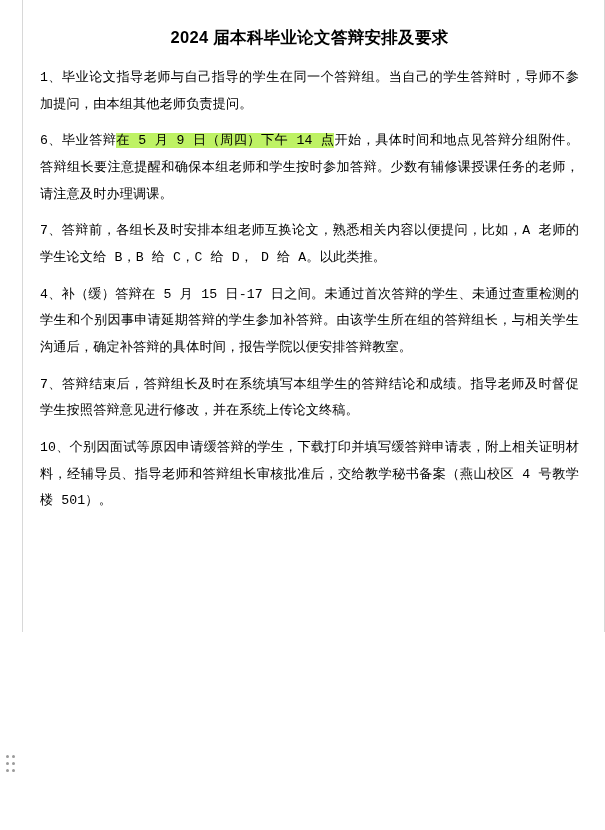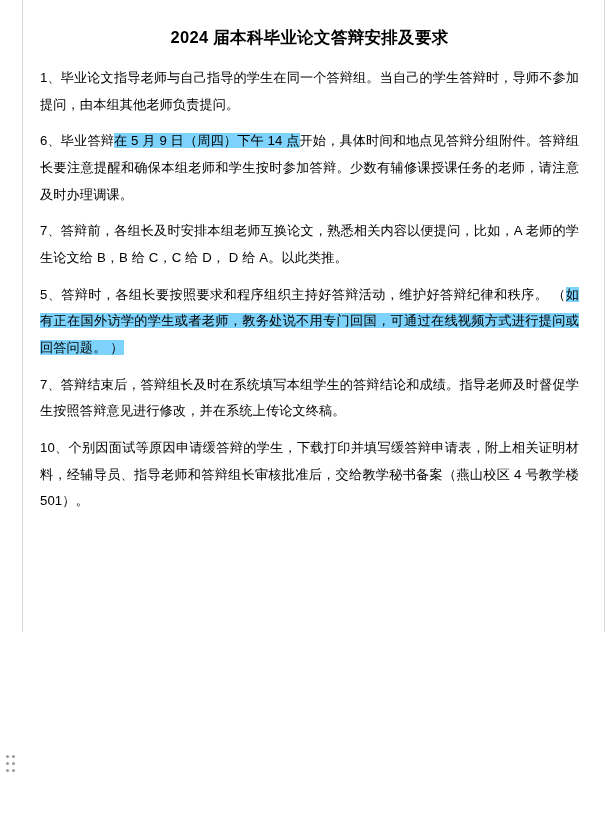--- a/index.html
+++ b/index.html
@@ -50,23 +50,24 @@
     margin: 12px 0 16px 0;
     line-height: 1.4;
   }
   .para {
     font-size: 13.2px;
     line-height: 2.02;
     text-align: justify;
     margin: 0 0 10px 0;
     letter-spacing: 0.1px;
     word-break: break-all;
+    font-family: Liberation Mono, monospace;
   }
   .hl {
-    background: #7dd3fc;
+    background: #bef264;
   }
   .para.bold-hl {
     font-weight: bold;
   }
   
   .drag-handle {
     position: absolute;
     left: 6px;
     top: 755px;
     width: 12px;
@@ -88,21 +89,21 @@
 <body>
 
 <div class="page">
 
   <div class="doc-title">2024 届本科毕业论文答辩安排及要求</div>
 
   <div id="body-content">
       <div class="para"><span>1、毕业论文指导老师与自己指导的学生在同一个答辩组。当自己的学生答辩时，导师不参加提问，由本组其他老师负责提问。</span></div>
       <div class="para"><span>6、毕业答辩</span><span class="hl">在 5 月 9 日（周四）下午 14 点</span><span>开始，具体时间和地点见答辩分组附件。答辩组长要注意提醒和确保本组老师和学生按时参加答辩。少数有辅修课授课任务的老师，请注意及时办理调课。</span></div>
       <div class="para"><span>7、答辩前，各组长及时安排本组老师互换论文，熟悉相关内容以便提问，比如，A 老师的学生论文给 B，B 给 C，C 给 D， D 给 A。以此类推。</span></div>
-      <div class="para"><span>5、答辩时，各组长要按照要求和程序组织主持好答辩活动，维护好答辩纪律和秩序。 （</span><span class="hl">如有正在国外访学的学生或者老师，教务处说不用专门回国，可通过在线视频方式进行提问或回答问题。 ）</span></div>
+      <div class="para"><span>4、补（缓）答辩在 5 月 15 日-17 日之间。未通过首次答辩的学生、未通过查重检测的学生和个别因事申请延期答辩的学生参加补答辩。由该学生所在组的答辩组长，与相关学生沟通后，确定补答辩的具体时间，报告学院以便安排答辩教室。</span></div>
       <div class="para"><span>7、答辩结束后，答辩组长及时在系统填写本组学生的答辩结论和成绩。指导老师及时督促学生按照答辩意见进行修改，并在系统上传论文终稿。</span></div>
       <div class="para"><span>10、个别因面试等原因申请缓答辩的学生，下载打印并填写缓答辩申请表，附上相关证明材料，经辅导员、指导老师和答辩组长审核批准后，交给教学秘书备案（燕山校区 4 号教学楼 501）。</span></div>
     </div>
 
   <div class="drag-handle">
     <i></i>
       <i></i>
     <i></i>
       <i></i>
     <i></i>

